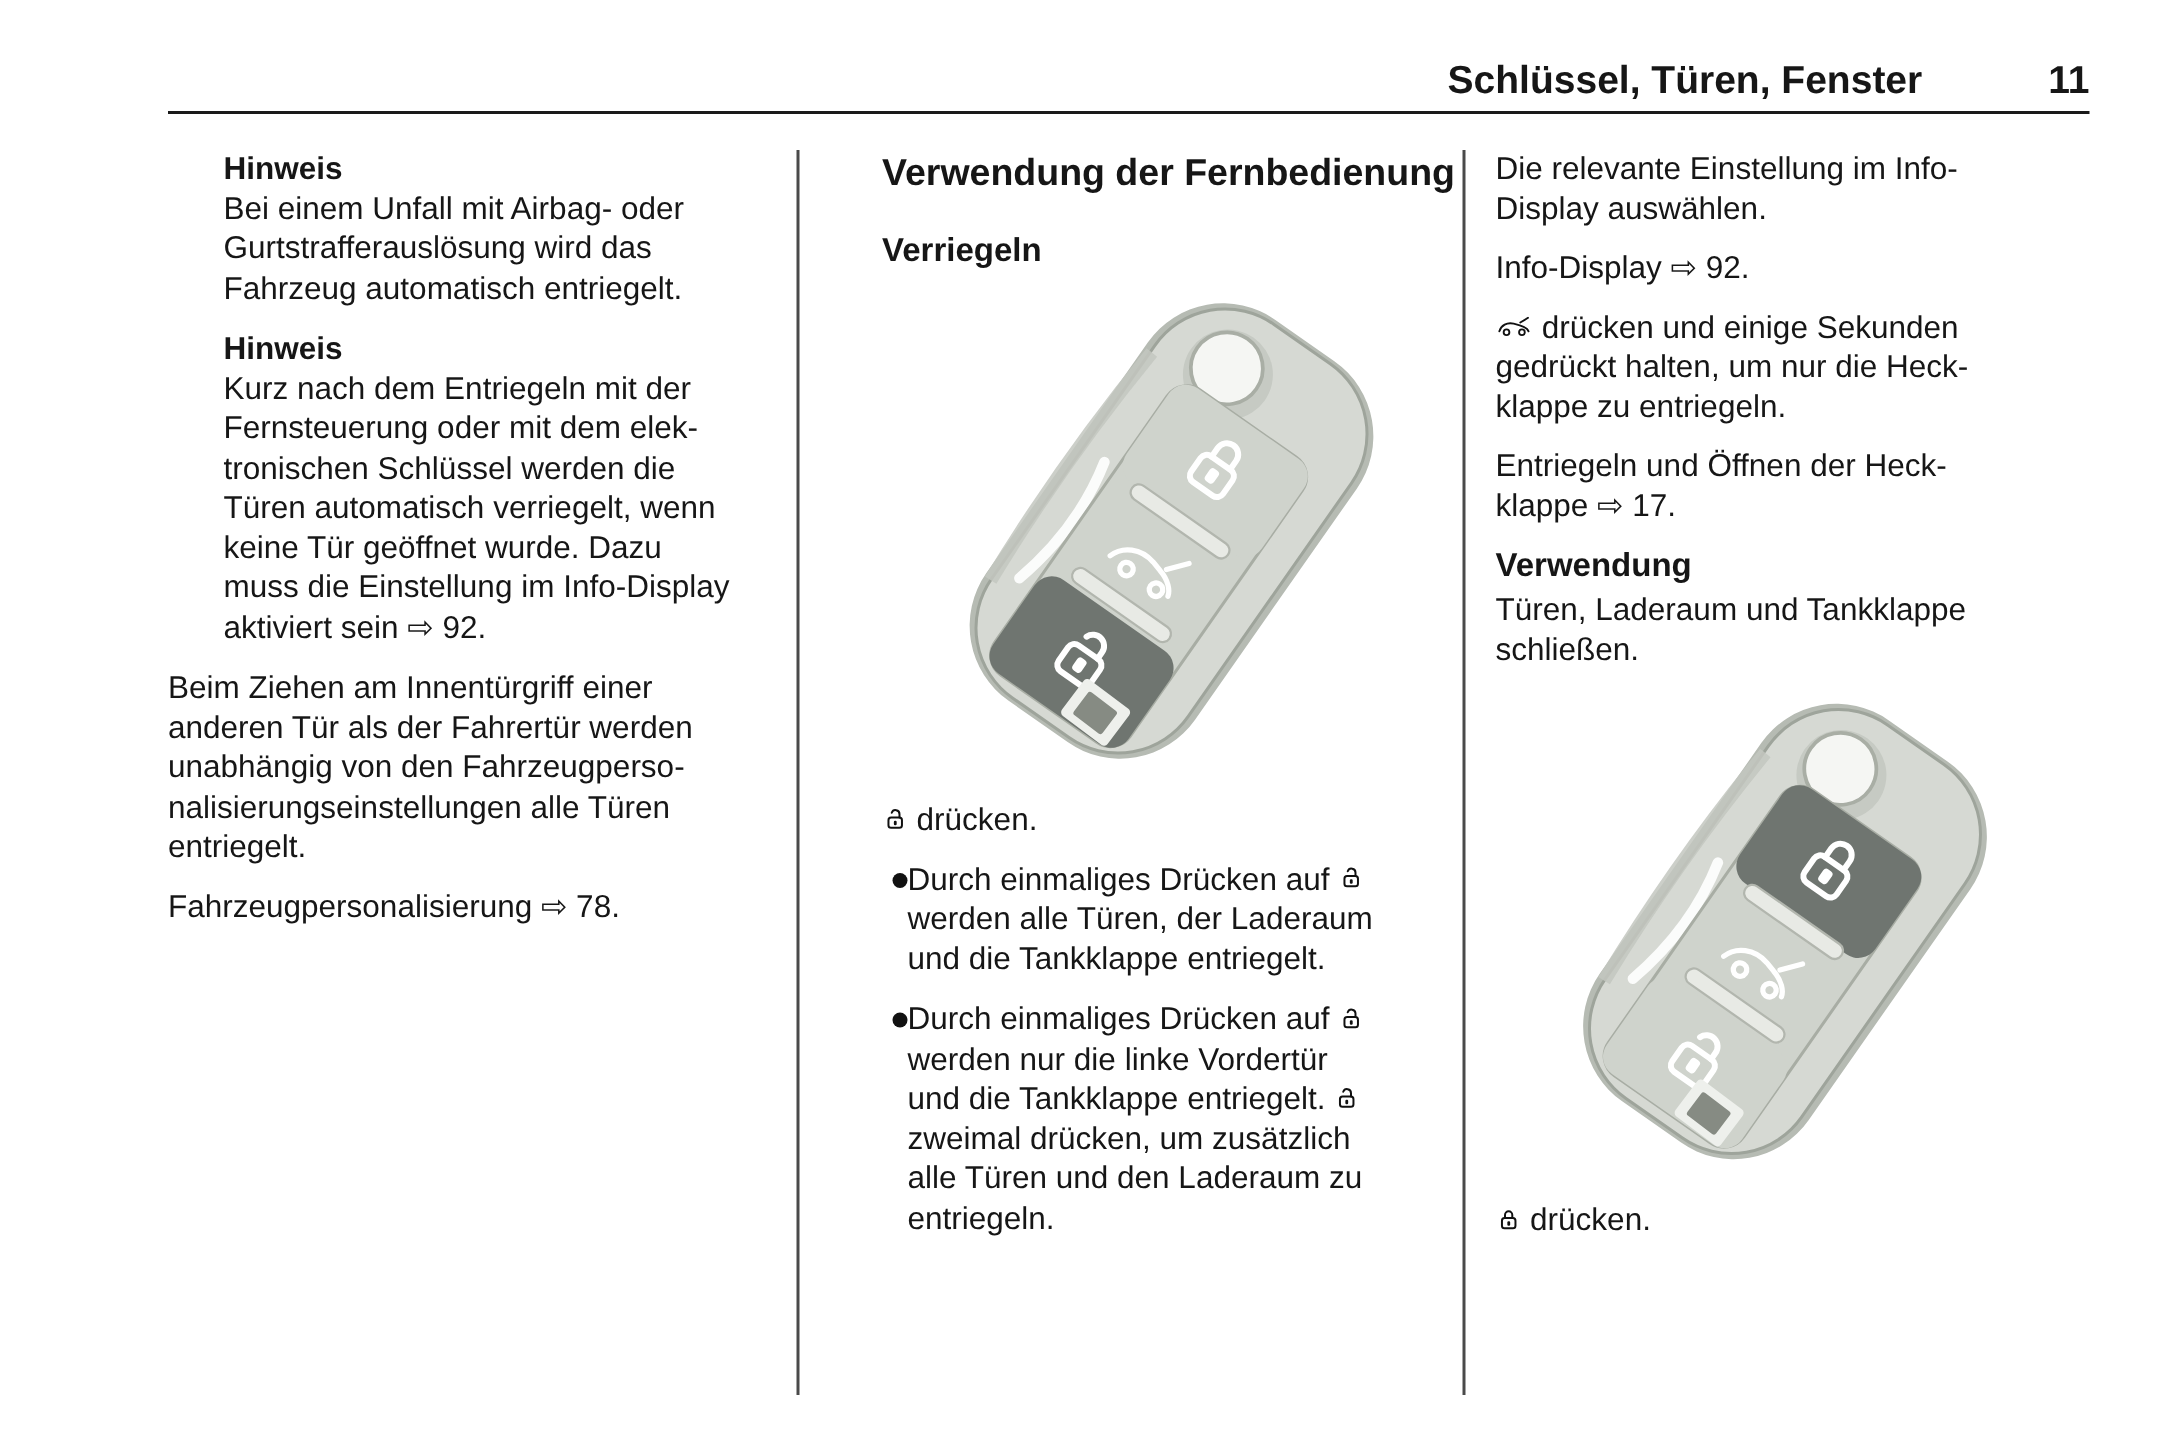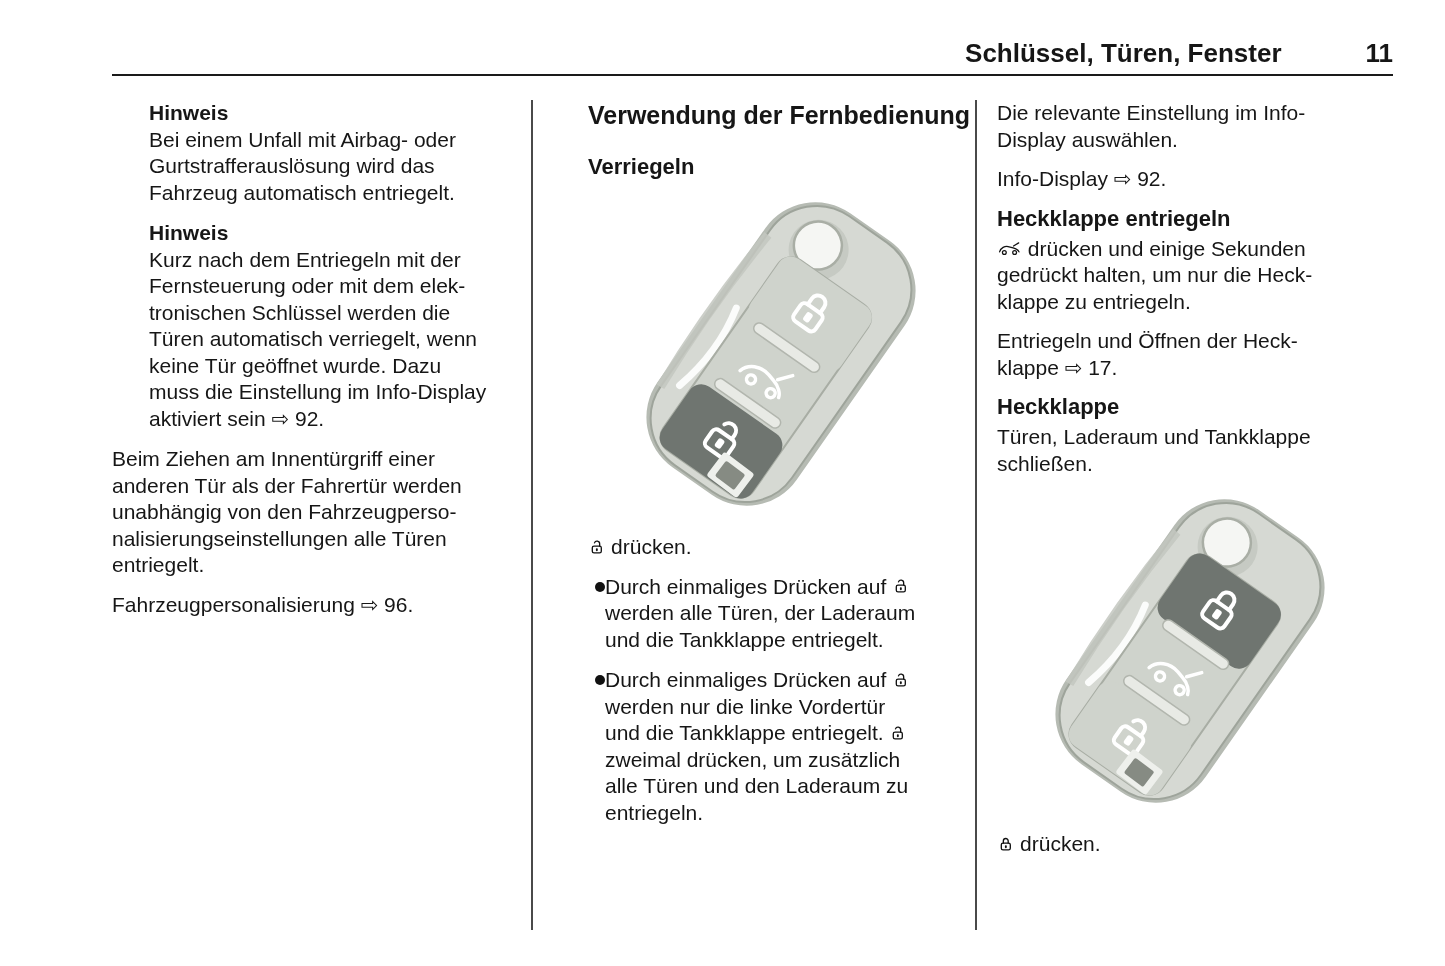--- a/index.html
+++ b/index.html
@@ -104,21 +104,21 @@
   <div class="col col1">
     <div class="note">
       <p class="bold nom">Hinweis</p>
       <p class="nom">Bei einem Unfall mit Airbag- oder<br>Gurtstrafferauslösung wird das<br>Fahrzeug automatisch entriegelt.</p>
     </div>
     <div class="note">
       <p class="bold nom">Hinweis</p>
       <p class="nom">Kurz nach dem Entriegeln mit der<br>Fernsteuerung oder mit dem elek-<br>tronischen Schlüssel werden die<br>Türen automatisch verriegelt, wenn<br>keine Tür geöffnet wurde. Dazu<br>muss die Einstellung im Info-Display<br>aktiviert sein ⇨ 92.</p>
     </div>
     <p>Beim Ziehen am Innentürgriff einer<br>anderen Tür als der Fahrertür werden<br>unabhängig von den Fahrzeugperso-<br>nalisierungseinstellungen alle Türen<br>entriegelt.</p>
-    <p>Fahrzeugpersonalisierung ⇨ 96.</p>
+    <p>Fahrzeugpersonalisierung ⇨ 78.</p>
   </div>
 
   <div class="col col2">
     <h2 class="h-main">Verwendung der Fernbedienung</h2>
     <h3 class="h-sub">Verriegeln</h3>
     <div class="fig">
       <svg class="fob fob1" width="402" height="330" viewBox="0 0 400 330">
           <use href="#fob"></use>
         </svg>
     </div>
@@ -145,29 +145,28 @@
               <rect x="5.5" y="10.3" width="11.5" height="8.7" rx="2.2" fill="none" stroke="#111" stroke-width="1.7"></rect>
               <path d="M14.9 10.3 V7.4 a3.4 3.4 0 0 0 -6.6 -1.2" fill="none" stroke="#111" stroke-width="1.7" stroke-linecap="round"></path>
               <rect x="10.1" y="13" width="2.4" height="3.8" rx="1" fill="#111"></rect>
             </svg></span><br>zweimal drücken, um zusätzlich<br>alle Türen und den Laderaum zu<br>entriegeln.</span>
     </div>
   </div>
 
   <div class="col col3">
     <p>Die relevante Einstellung im Info-<br>Display auswählen.</p>
     <p>Info-Display ⇨ 92.</p>
-    <h3 class="h-sub2">Heckklappe entriegeln</h3>
     <p><span class="ig ig-car"><svg viewBox="0 0 34 20" width="34" height="20" fill="none" stroke="#111" stroke-width="1.7" stroke-linecap="round" stroke-linejoin="round">
             <path d="M3.5 13.5 c1.5 -5.5 7 -8.5 13 -7 l5.5 1.5 c5 1.5 7.5 3.8 8 5.5"></path>
             <path d="M22.5 5.5 l7 -4.3"></path>
             <circle cx="10" cy="14.3" r="2.6"></circle>
             <circle cx="24" cy="14.3" r="2.6"></circle>
           </svg></span> drücken und einige Sekunden<br>gedrückt halten, um nur die Heck-<br>klappe zu entriegeln.</p>
     <p>Entriegeln und Öffnen der Heck-<br>klappe ⇨ 17.</p>
-    <h3 class="h-sub2">Heckklappe</h3>
+    <h3 class="h-sub2">Verwendung</h3>
     <p>Türen, Laderaum und Tankklappe<br>schließen.</p>
     <div class="fig fig2">
       <svg class="fob fob2" width="402" height="330" viewBox="0 0 400 330">
           <use href="#fob"></use>
         </svg>
     </div>
     <p class="caption"><span class="ig ig-pad"><svg viewBox="0 0 22 22" width="22" height="22">
             <rect x="5.5" y="10.3" width="11.5" height="8.7" rx="2.2" fill="none" stroke="#111" stroke-width="1.7"></rect>
             <path d="M8.1 10.3 V7.6 a3.1 3.1 0 0 1 6.2 0 V10.3" fill="none" stroke="#111" stroke-width="1.7" stroke-linecap="round"></path>
             <rect x="10.1" y="13" width="2.4" height="3.8" rx="1" fill="#111"></rect>

